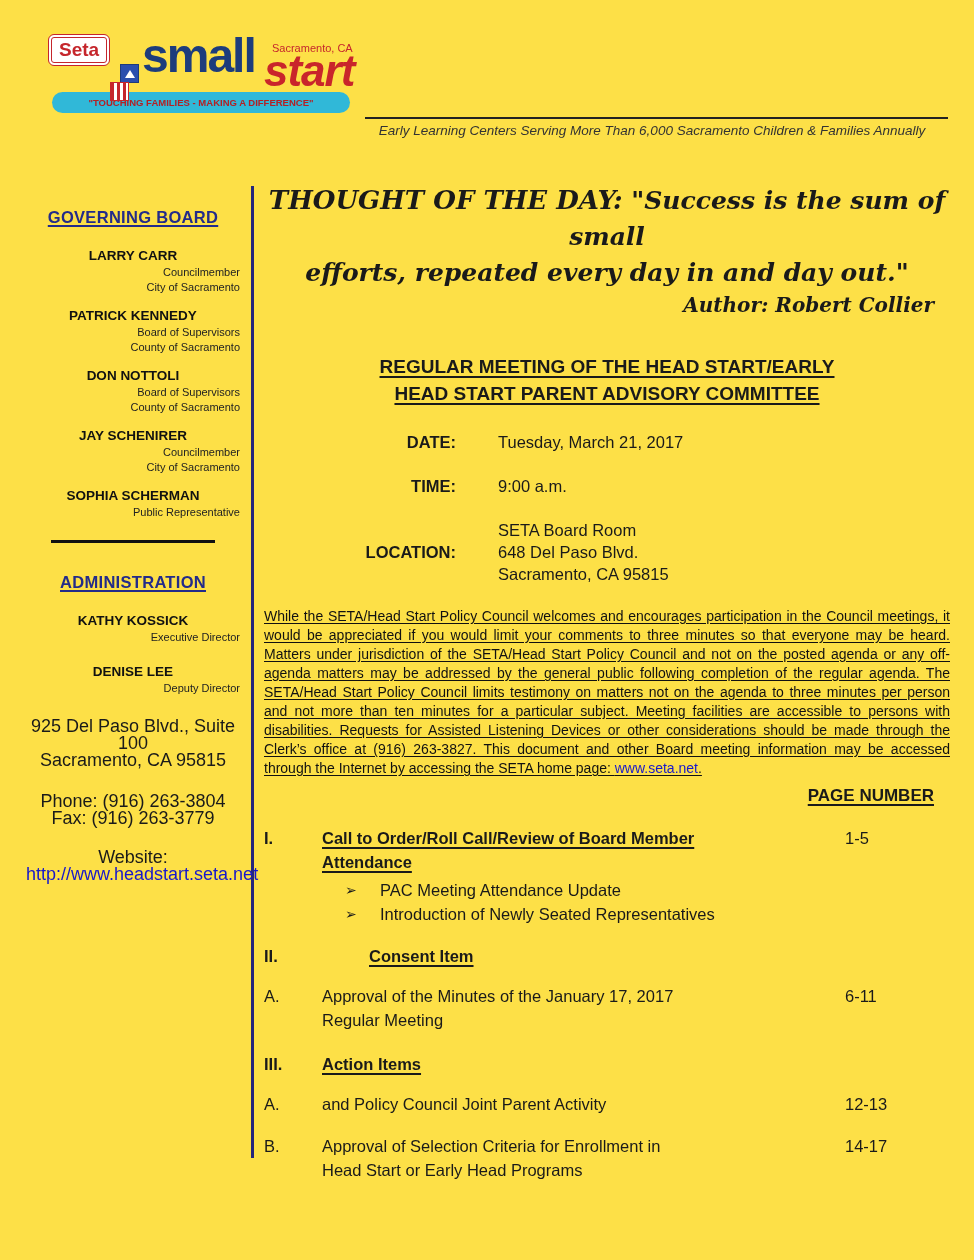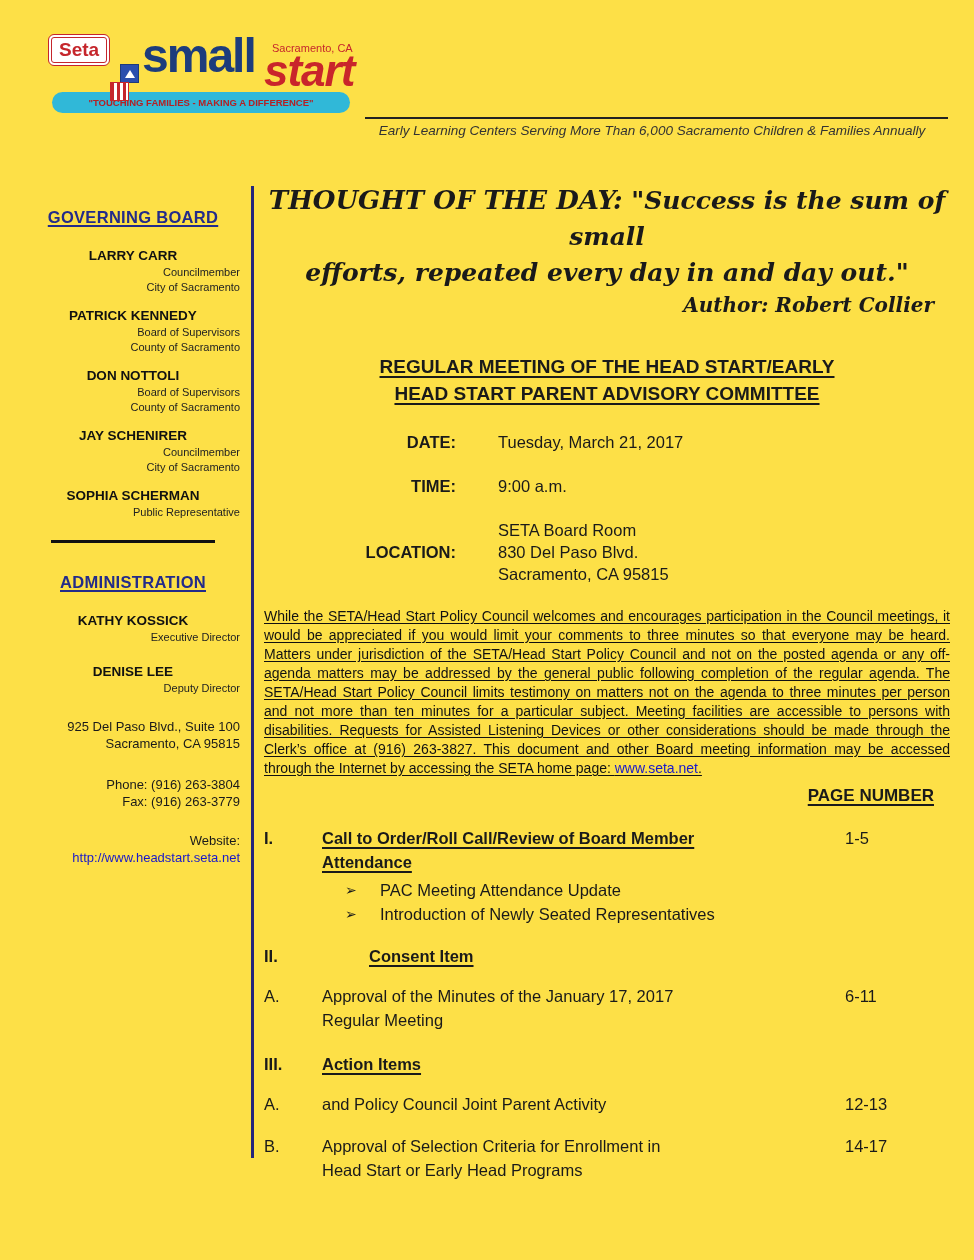--- a/index.html
+++ b/index.html
@@ -57,21 +57,21 @@
     text-decoration:underline; text-decoration-thickness:2px; text-underline-offset:2px;
   }
   .members { margin-top:20px; }
   .member { margin-bottom:12px; }
   .member-name { font-size:13.5px; font-weight:bold; line-height:18px; color:#111;text-align:center; }
   .member-sub { font-size:11px; line-height:15px; color:#222;text-align:right; }
   .side-divider { width:164px; height:3px; background:#111; margin:20px auto 0; }
   .admin-heading { margin-top:30px; }
   .staff { margin-top:20px; }
   .staff-block { margin-bottom:18px; }
-  .contact { font-size:13px; line-height:17px;text-align:right; }
+  .contact { font-size:18px; line-height:17px; }
   .addr { margin-top:22px; }
   .phones { margin-top:24px; }
   .website { margin-top:22px; }
   .site-link { color:#1717cc; cursor:pointer; }
   
   .main { position:absolute; left:264px; top:182px; width:686px; }
   .thought { font-family:"DejaVu Serif", serif; font-style:italic; }
   .thought-l1, .thought-l2 { text-align:center; font-size:25px; font-weight:bold; line-height:36px; }
   .thought-label { font-size:26px; }
   .thought-author { text-align:right; font-size:20px; font-weight:bold; line-height:28px; padding-right:16px; }
@@ -213,21 +213,21 @@
         <div class="sched-value">Tuesday, March 21, 2017</div>
       </div>
       <div class="sched-row">
         <div class="sched-label">TIME:</div>
         <div class="sched-value">9:00 a.m.</div>
       </div>
       <div class="sched-row">
         <div class="sched-label">LOCATION:</div>
         <div class="sched-value">
           <div>SETA Board Room</div>
-          <div>830 Del Paso Blvd.</div>
+          <div>648 Del Paso Blvd.</div>
           <div>Sacramento, CA  95815</div>
         </div>
       </div>
     </div>
 
     <div class="notice"><span>While the SETA/Head Start Policy Council welcomes and encourages participation in the Council meetings, it would be appreciated if you would limit your comments to three minutes so that everyone may be heard.  Matters under jurisdiction of the SETA/Head Start Policy Council and not on the posted agenda or any off-agenda matters may be addressed by the general public following completion of the regular agenda.  The SETA/Head Start Policy Council limits testimony on matters not on the agenda to three minutes per person and not more than ten minutes for a particular subject.  Meeting facilities are accessible to persons with disabilities. Requests for Assisted Listening Devices or other considerations should be made through the Clerk’s office at (916) 263-3827.  This document and other Board meeting information may be accessed through the Internet by accessing the SETA home page: </span><span class="seta-link">www.seta.net</span><span>.</span></div>
 
     <div class="pagenum-heading"><span>PAGE NUMBER</span></div>
 
     <div class="ag-row mt-i1">

